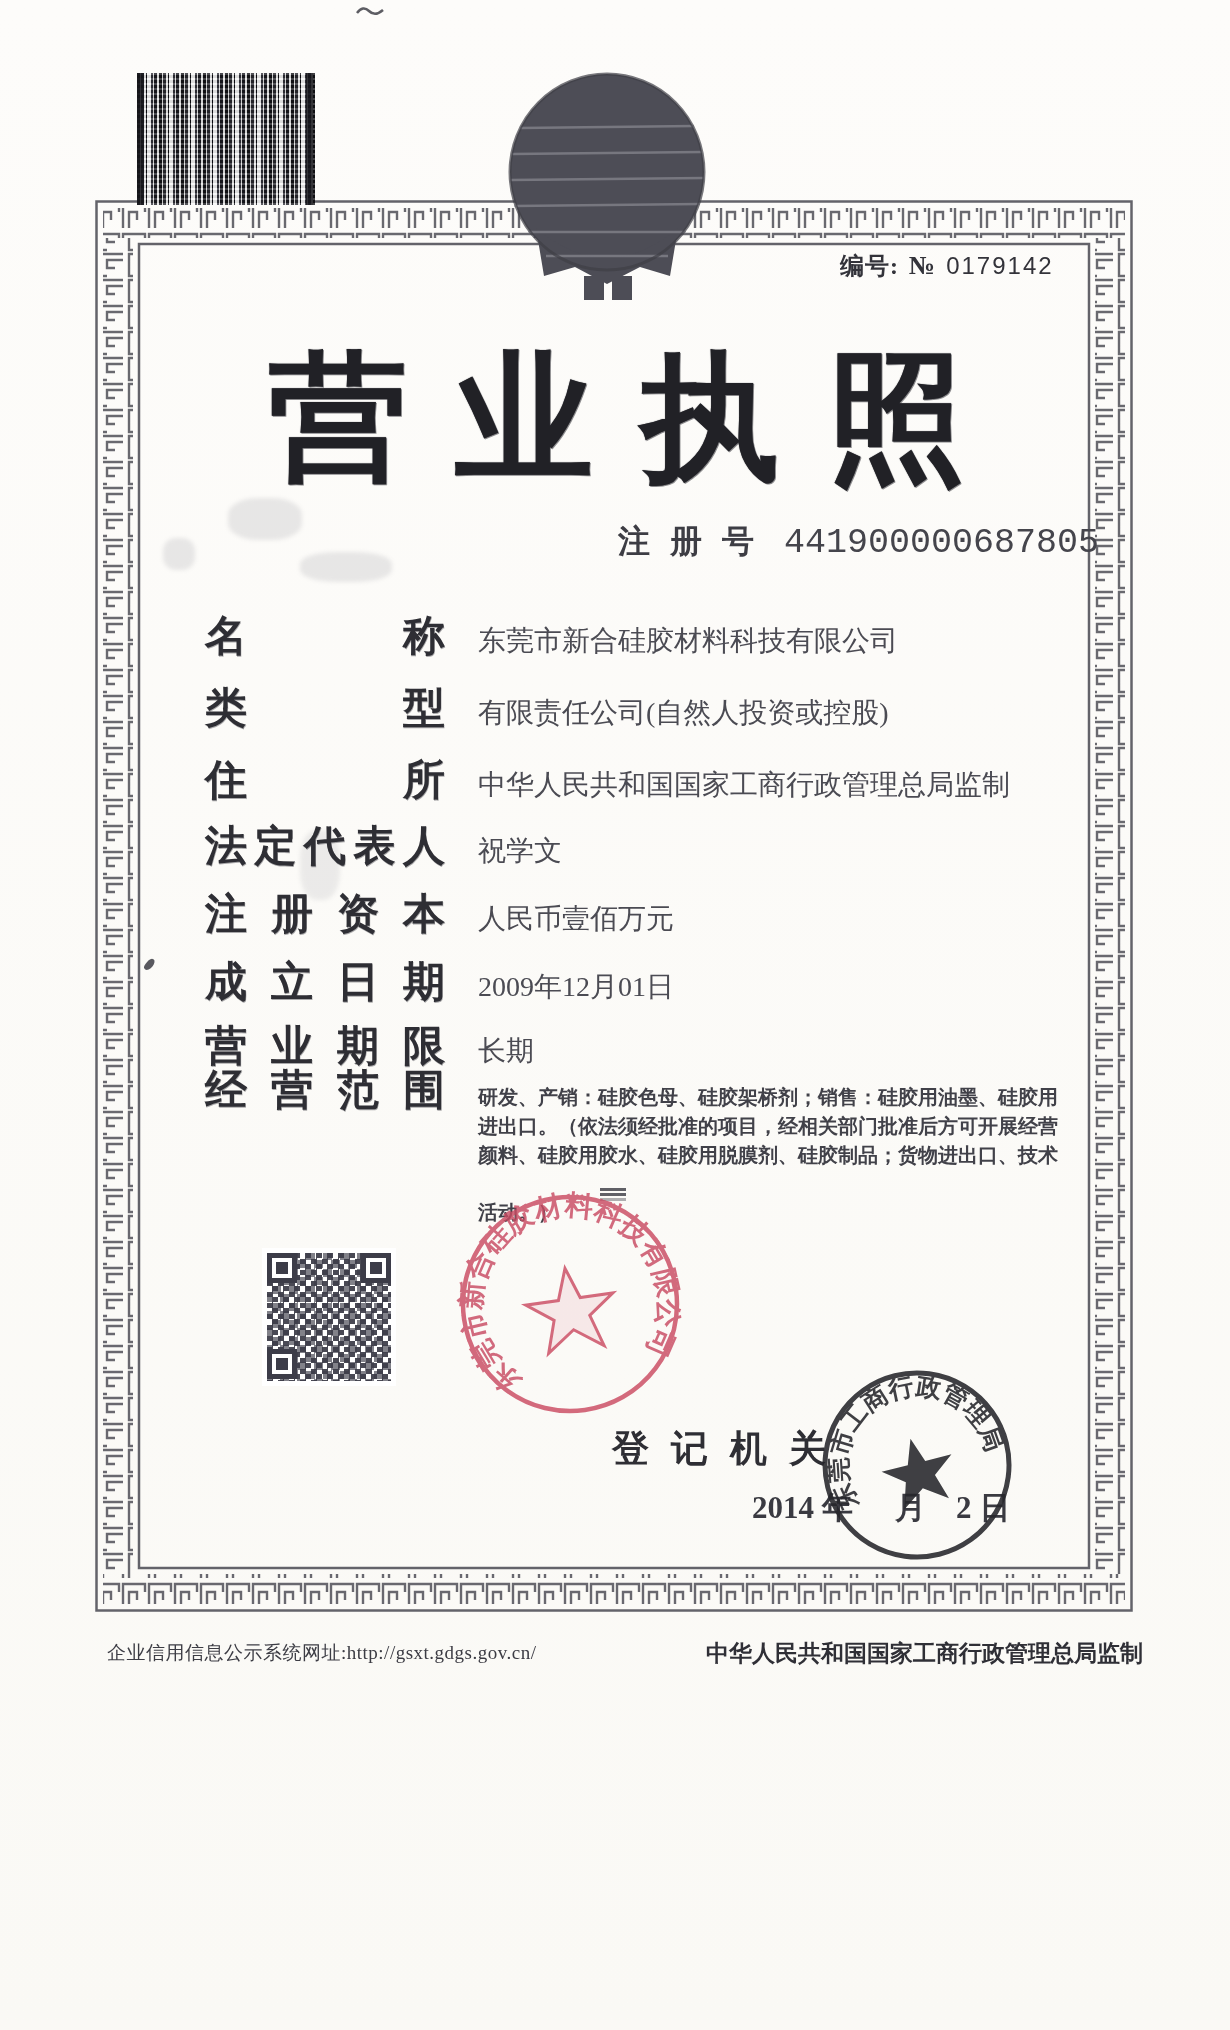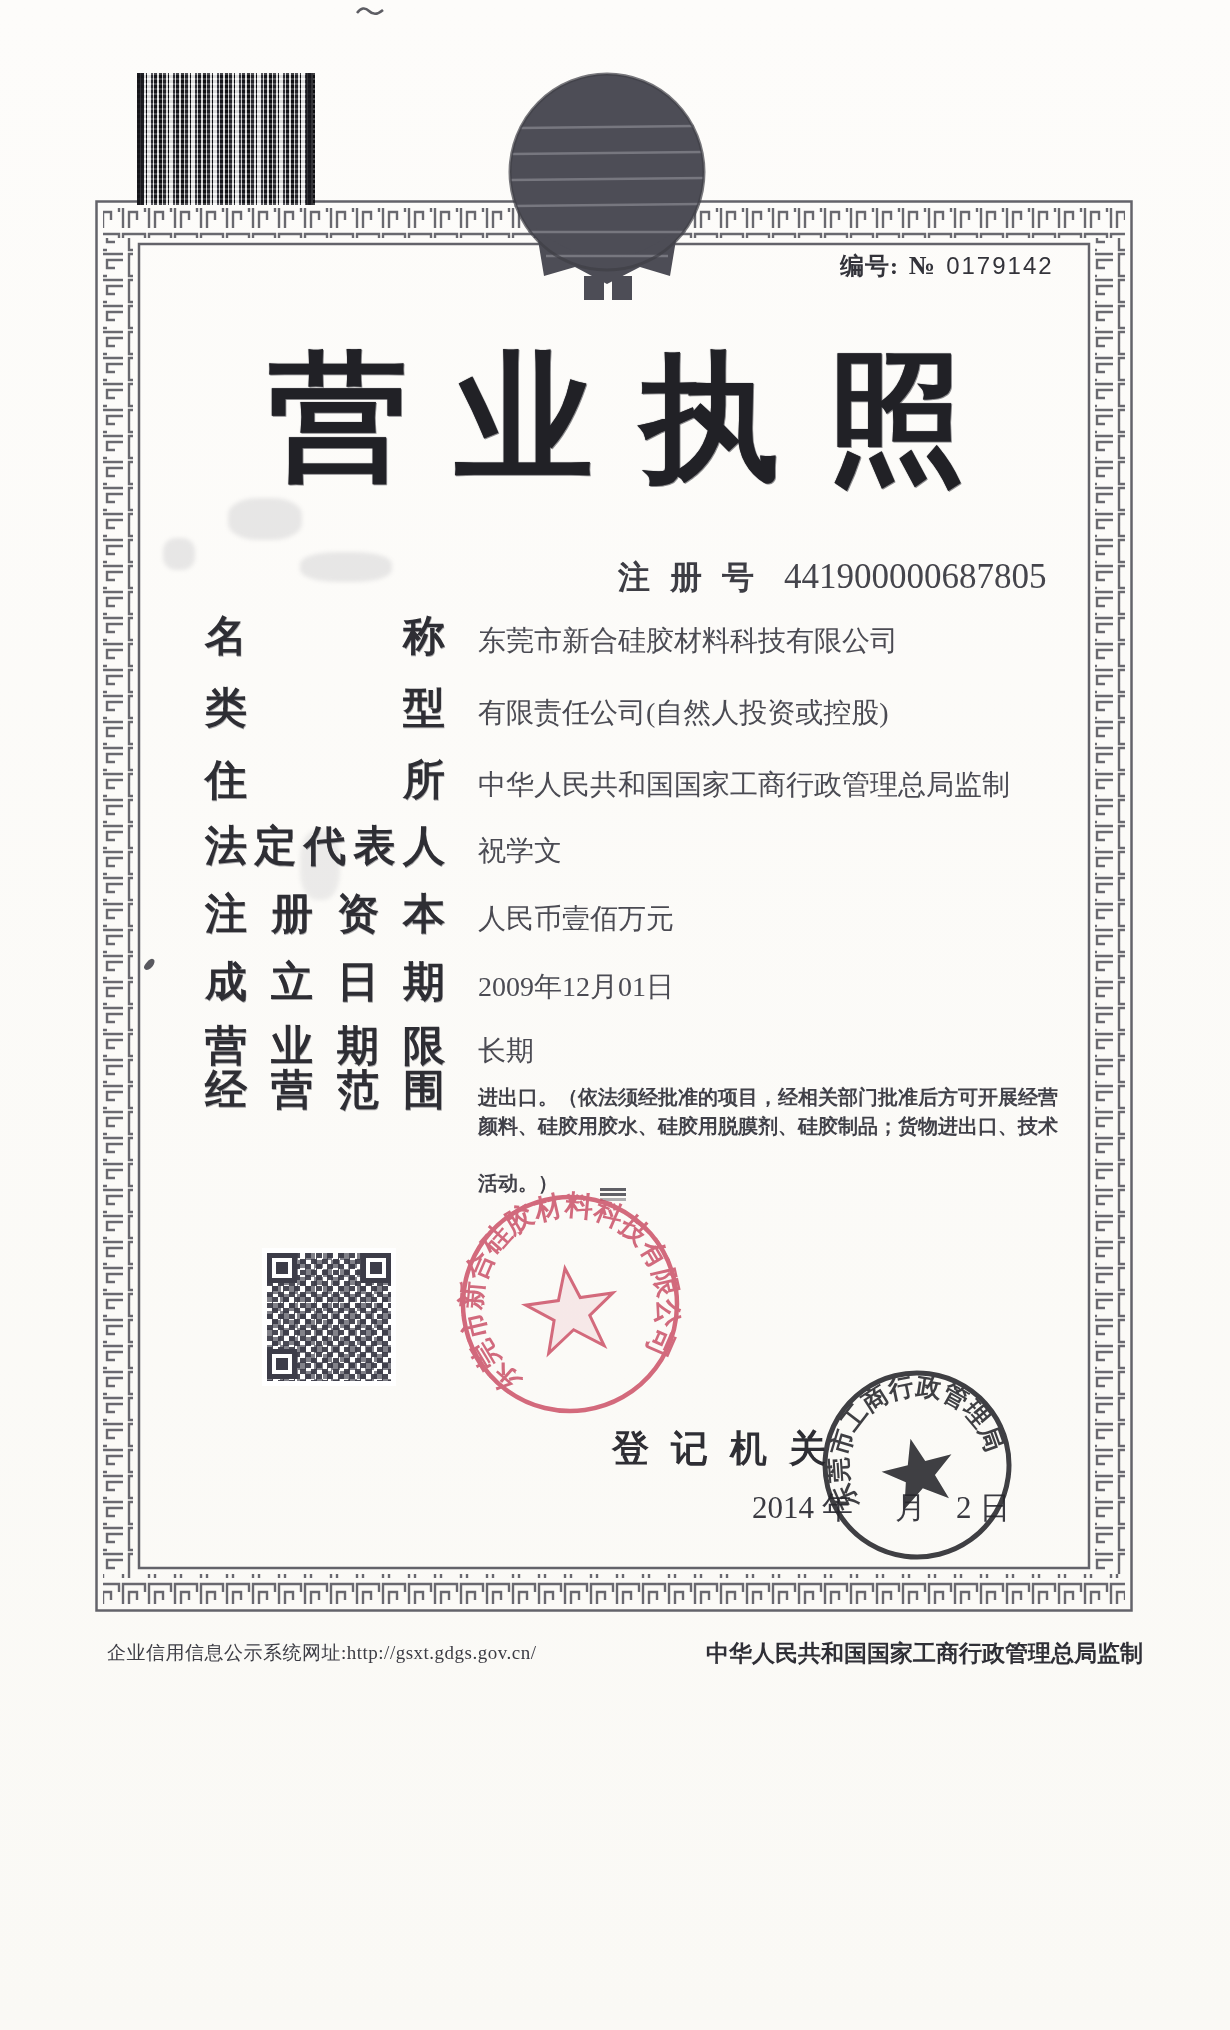--- a/index.html
+++ b/index.html
@@ -29,21 +29,21 @@
   .serial .nomark{font-family:"Liberation Serif",serif;font-weight:700;font-size:26px;}
   .serial .num{font-family:Liberation Sans, sans-serif;font-weight:500;font-size:24px;letter-spacing:2px;}
 
   
   .title{position:absolute;left:150px;top:338px;width:934px;text-align:center;
          font-family:"Liberation Sans",sans-serif;font-weight:900;font-size:138px;line-height:1.15;
          letter-spacing:48px;text-indent:48px;color:#212126;
          text-shadow:0 0 1px #3a3a40, 1px 1px 0 rgba(60,60,66,.55);}
 
   
-  .regrow{position:absolute;left:618px;top:556px;display:flex;align-items:baseline;}
+  .regrow{position:absolute;left:618px;top:520px;display:flex;align-items:baseline;font-family:Liberation Mono, monospace;}
   .regrow .reglabel{font-size:32px;letter-spacing:20px;color:#3d3d44;font-weight:600;}
   .regrow .regnum{font-size:35px;color:#45454c;margin-left:10px;letter-spacing:0px;font-weight:500;}
 
   
   .frow{position:absolute;left:205px;display:flex;align-items:baseline;}
   .flabel{display:flex;justify-content:space-between;width:240px;
           font-family:"Liberation Sans",sans-serif;font-weight:700;font-size:42px;color:#2e2e34;
           text-shadow:.5px .5px 0 rgba(46,46,52,.4);}
   .fvalue{margin-left:33px;font-size:28px;color:#4b4b53;white-space:nowrap;}
   .scope-lines{margin-left:33px;width:600px;font-size:20px;line-height:29px;color:#414149;font-weight:600;}
@@ -56,21 +56,21 @@
       repeating-conic-gradient(rgba(62,62,74,.65) 0% 25%, rgba(255,255,255,0) 0% 50%);
     background-size:11px 11px, 17px 17px;background-position:0 0, 5px 7px;}
   .finder{position:absolute;width:20px;height:20px;border:5px solid #3c3c48;background:#fff;}
   .finder::after{content:"";position:absolute;left:4px;top:4px;width:12px;height:12px;background:#3c3c48;}
   .f-tl{left:5px;top:5px;} .f-tr{right:5px;top:5px;} .f-bl{left:5px;bottom:7px;}
 
   
   .registrar{position:absolute;left:612px;top:1424px;font-family:"Liberation Sans",sans-serif;
              font-weight:700;font-size:37px;letter-spacing:22px;color:#2e2e34;}
   .dateline{position:absolute;left:752px;top:1487px;display:flex;align-items:baseline;
-            font-size:31px;color:#3a3a41;font-weight:400;}
+            font-size:31px;color:#3a3a41;font-weight:700;}
   .dateline .u-year{margin-left:8px;} .dateline .u-month{margin-left:42px;}
   .dateline .d-day{margin-left:30px;} .dateline .u-day{margin-left:8px;}
 
   
   .seal{position:absolute;pointer-events:none;}
   .seal-red{left:452px;top:1186px;transform:rotate(-8deg);opacity:.82;}
   .seal-black{left:818px;top:1366px;transform:rotate(-14deg);opacity:.88;}
 
   
   .footer-left{position:absolute;left:107px;top:1640px;font-size:19px;color:#3c3c44;letter-spacing:.5px;}
@@ -209,20 +209,21 @@
   </div>
 
   <div class="frow" style="top:1062px;">
     <div class="flabel">
         <span>经</span>
         <span>营</span>
         <span>范</span>
         <span>围</span>
       </div>
     <div class="scope-lines">
+      <div>研发、产销：硅胶色母、硅胶架桥剂；销售：硅胶用油墨、硅胶用</div>
       <div>进出口。（依法须经批准的项目，经相关部门批准后方可开展经营</div>
       <div>颜料、硅胶用胶水、硅胶用脱膜剂、硅胶制品；货物进出口、技术</div>
       <div style="display:inline-block;margin-top:28px;">活动。）</div>
     </div>
   </div>
   <div class="artifact tripline" style="left:600px;top:1188px;"></div>
 
   <div class="qr">
     <div class="modules"></div>
     <div class="finder f-tl"></div>

